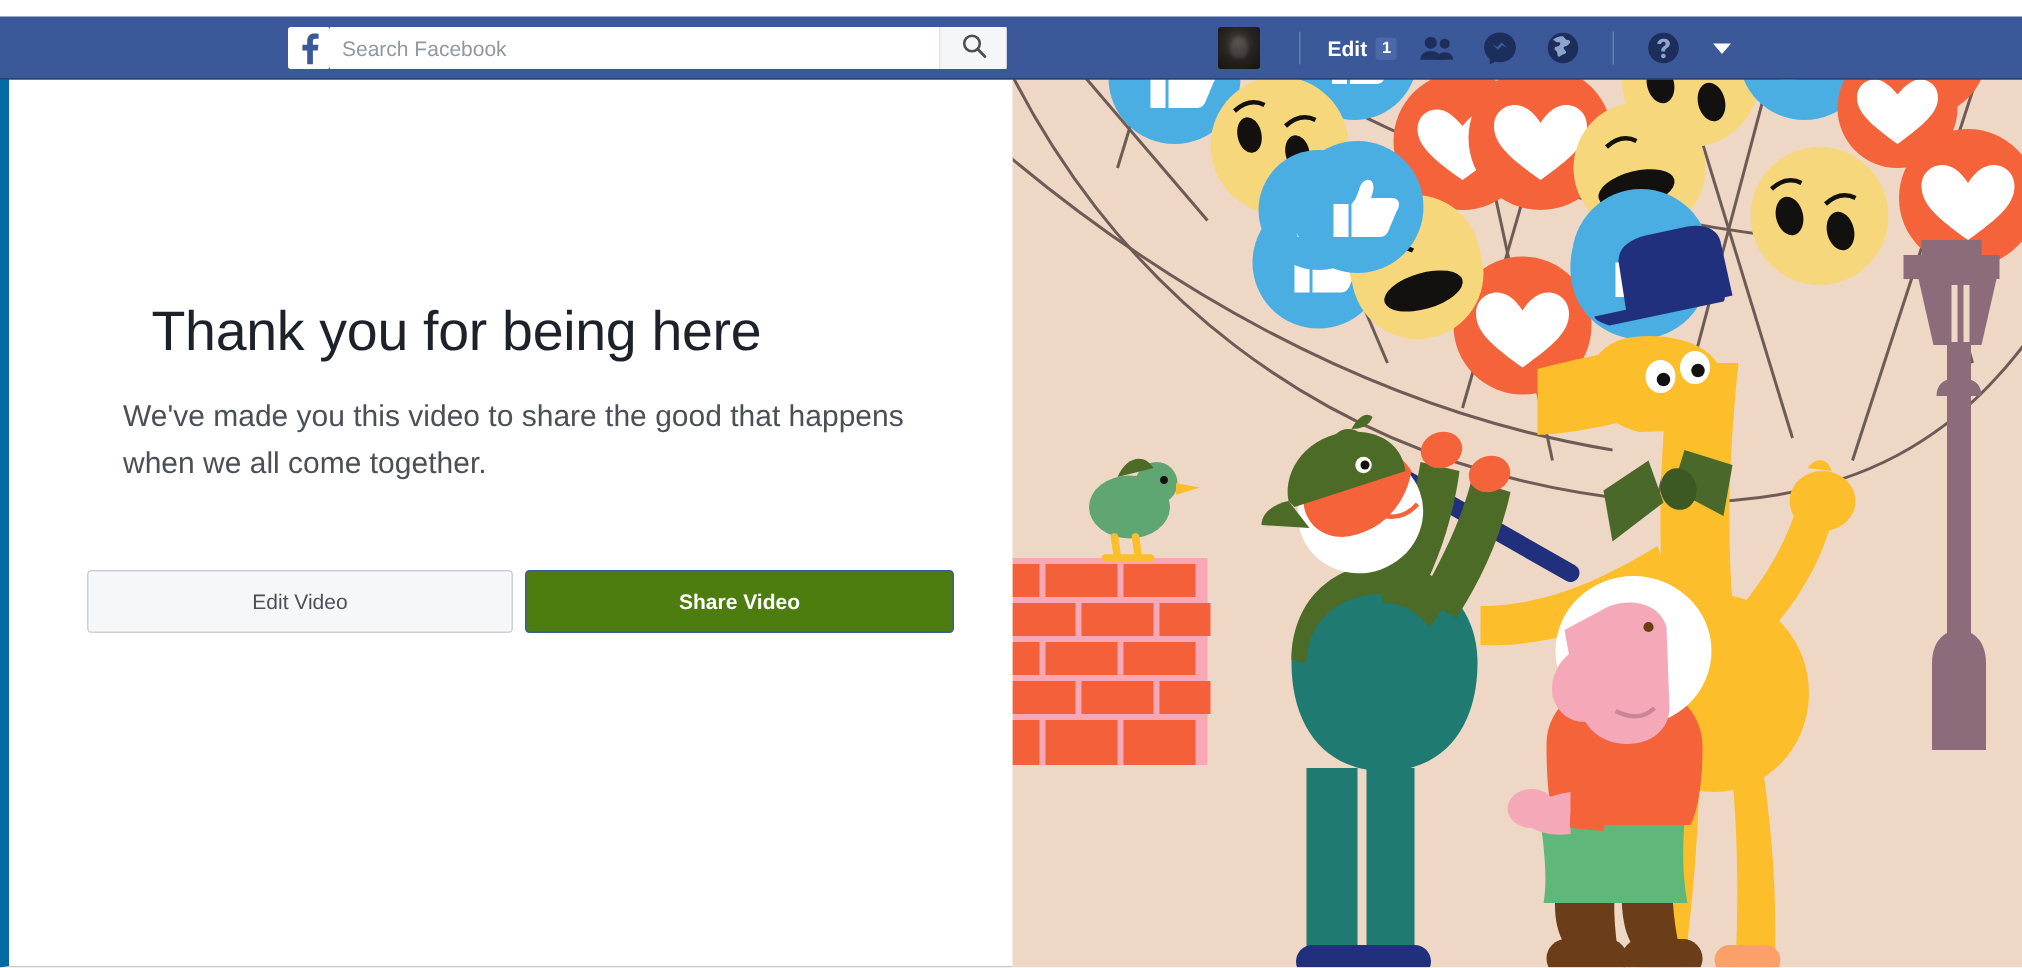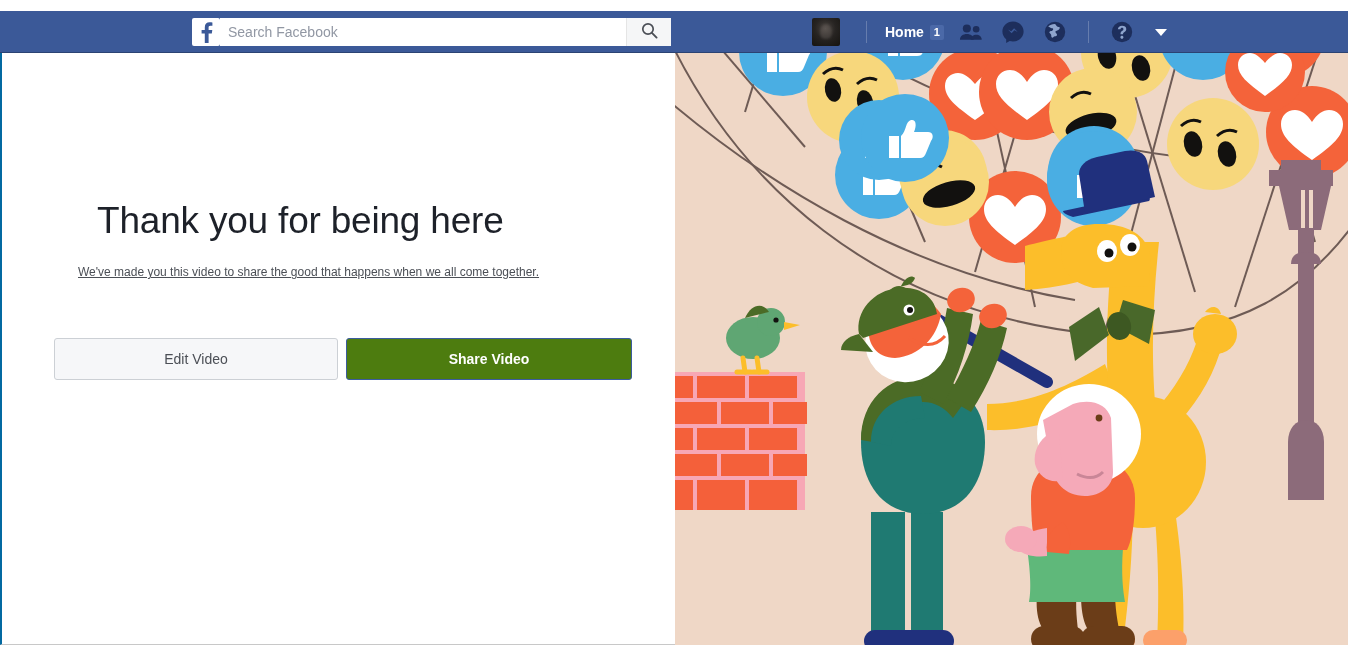--- a/index.html
+++ b/index.html
@@ -125,45 +125,44 @@
     border-right: 6px solid transparent;
     border-top: 7px solid #ffffff;
   }
 
   
   .left-panel {
     position: absolute;
     left: 0; top: 42px;
     width: 675px; height: 603px;
     background: #ffffff;
-    border-left: 2px solid #0369a1;
+    border-left: 6px solid #0369a1;
     border-bottom: 1px solid #c8c8c8;
   }
   .left-inner {
     position: absolute;
     left: 52px; top: 158px;
     width: 590px;
   }
   .headline {
     font-size: 37px;
     font-weight: 300;
     color: #1d2129;
     letter-spacing: -0.2px;
     line-height: 1.12;
     margin-left: 43px;
     white-space: nowrap;
   }
   .subtext {
     margin-top: 22px;
     margin-left: 24px;
-    font-size: 12px;
+    font-size: 20px;
     line-height: 1.52;
     color: #4b4f56;
     max-width: 560px;
-    text-decoration: underline;
   }
   .btn-row {
     margin-top: 56px;
     display: flex; gap: 8px;
   }
   .btn {
     height: 42px;
     border-radius: 3px;
     font-size: 14px;
     font-family: "Liberation Sans", sans-serif;
@@ -218,21 +217,21 @@
           </span>
         </button>
       </div>
     </div>
 
     <div class="hdr-right">
       <div class="avatar-chip"></div>
       <div class="hdr-sep"></div>
 
       <div class="home-link">
-        <span>Home</span>
+        <span>Edit</span>
         <span class="home-badge">1</span>
       </div>
 
       <div class="hdr-icon">
         <svg width="24" height="18" viewBox="0 0 26 18" aria-hidden="true">
           <circle cx="8.5" cy="5.2" r="4.4" fill="#1d2e5c"></circle>
           <path d="M1 17.5c0-4 3.4-6.3 7.5-6.3s7.5 2.3 7.5 6.3z" fill="#1d2e5c"></path>
           <circle cx="18.6" cy="6" r="3.6" fill="#1d2e5c"></circle>
           <path d="M12.8 17.5c0-3.4 2.7-5.4 5.9-5.4s5.9 2 5.9 5.4z" fill="#1d2e5c"></path>
         </svg>

